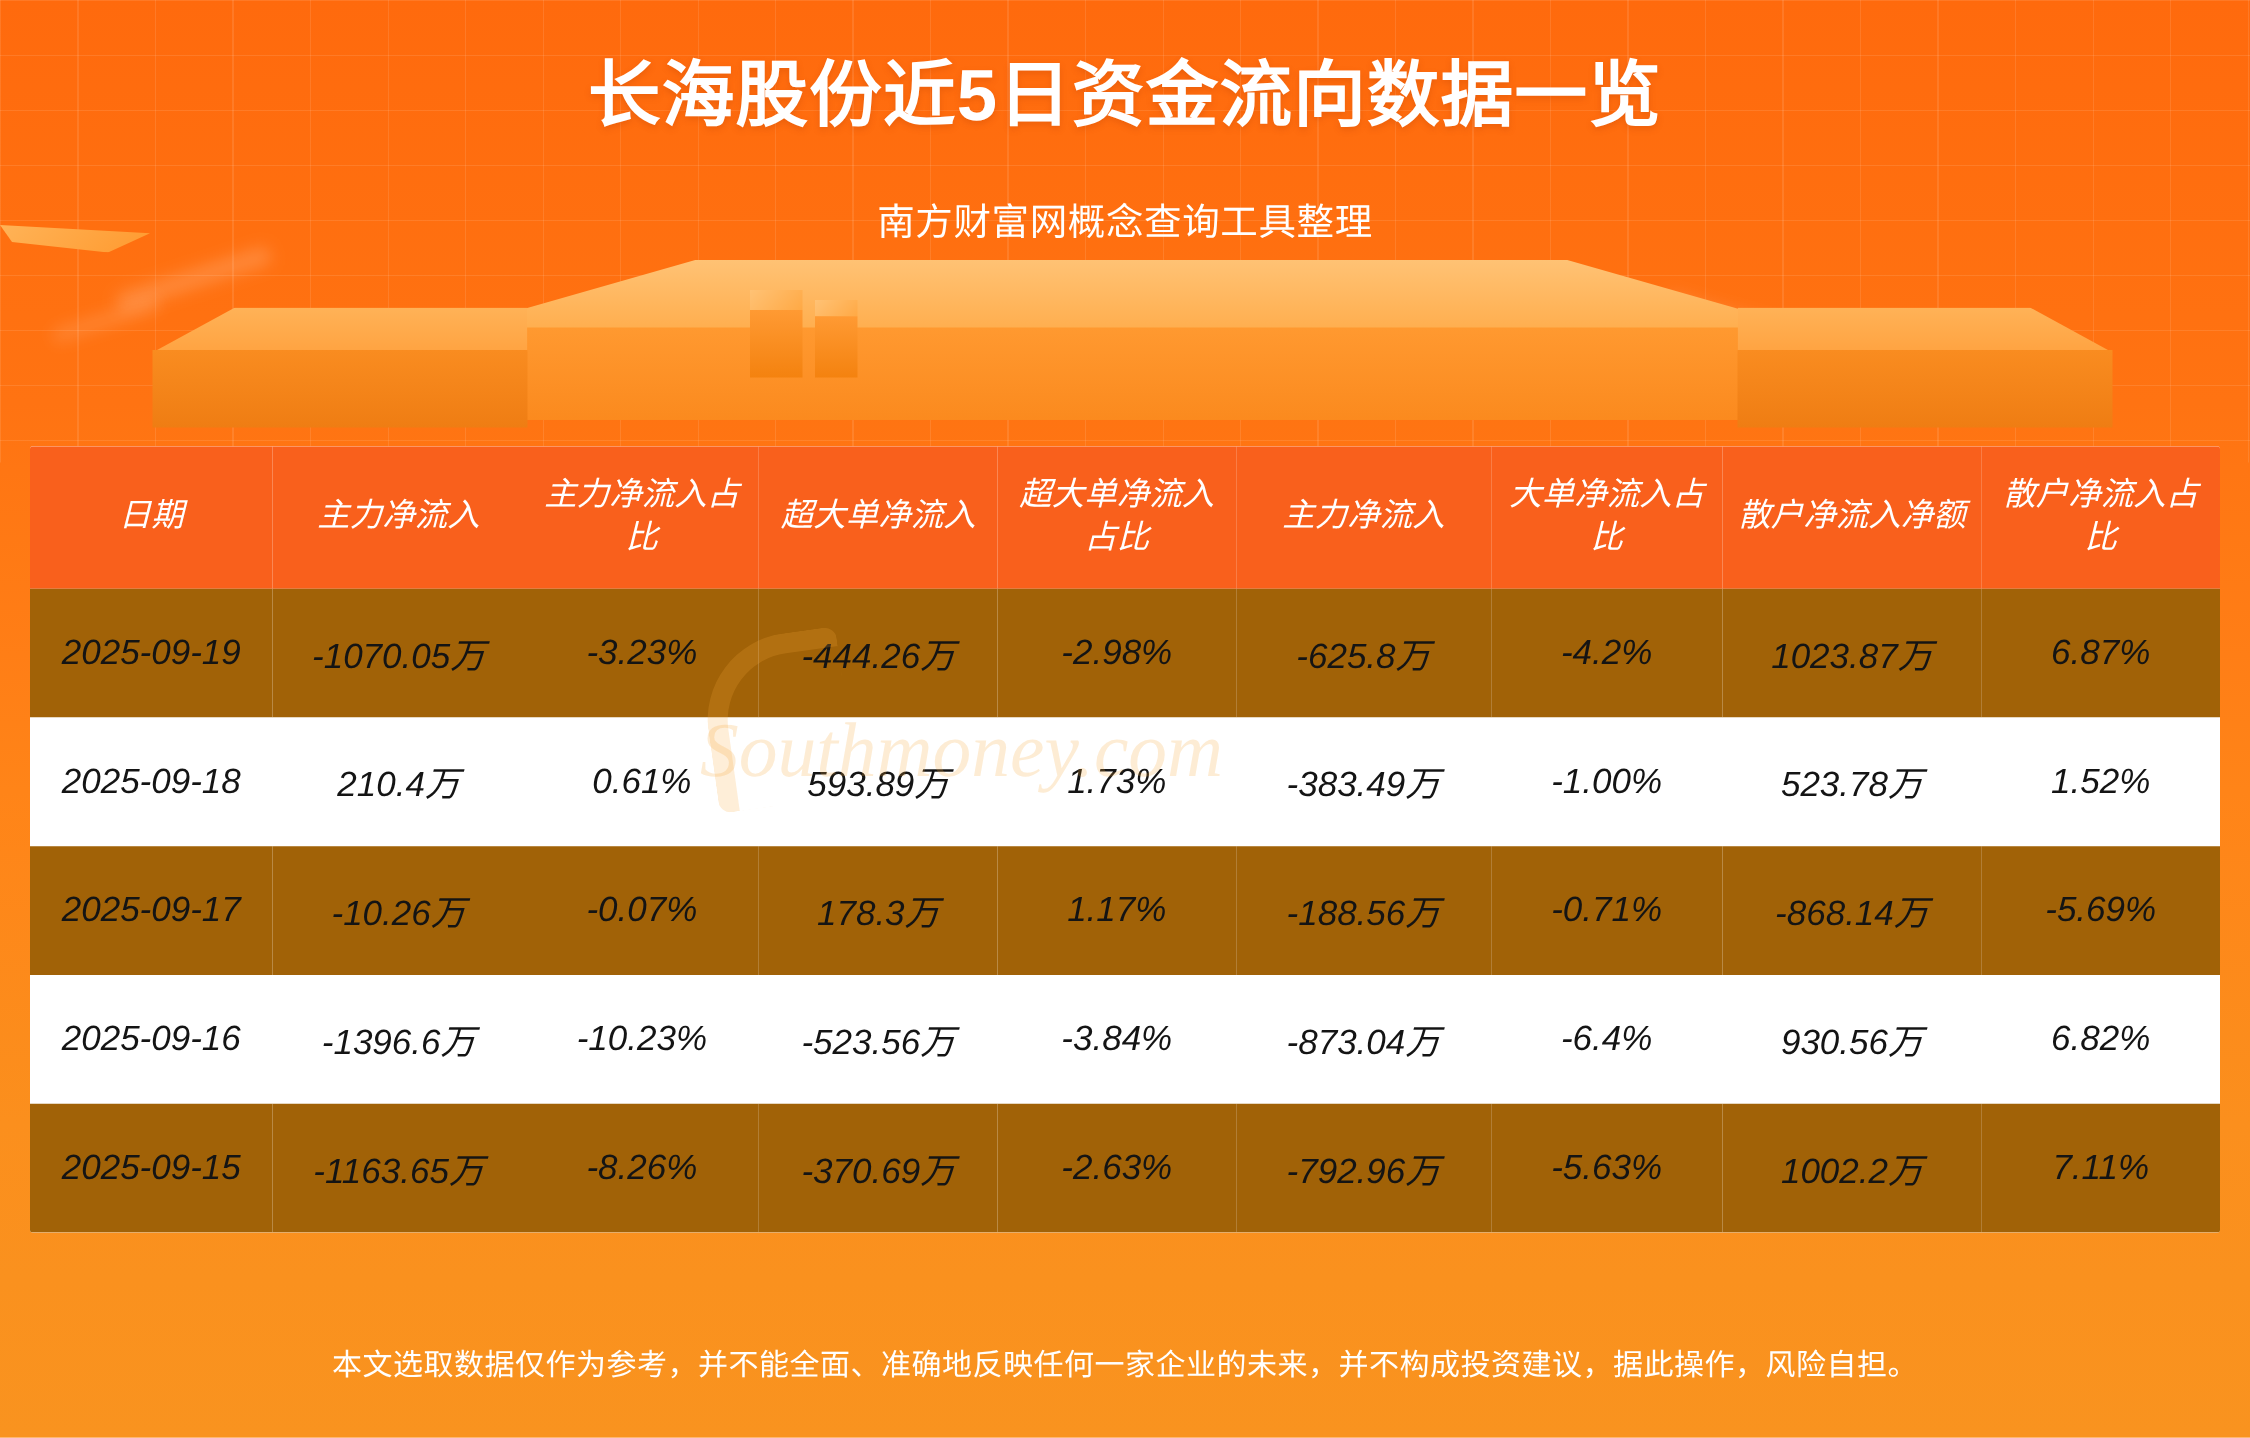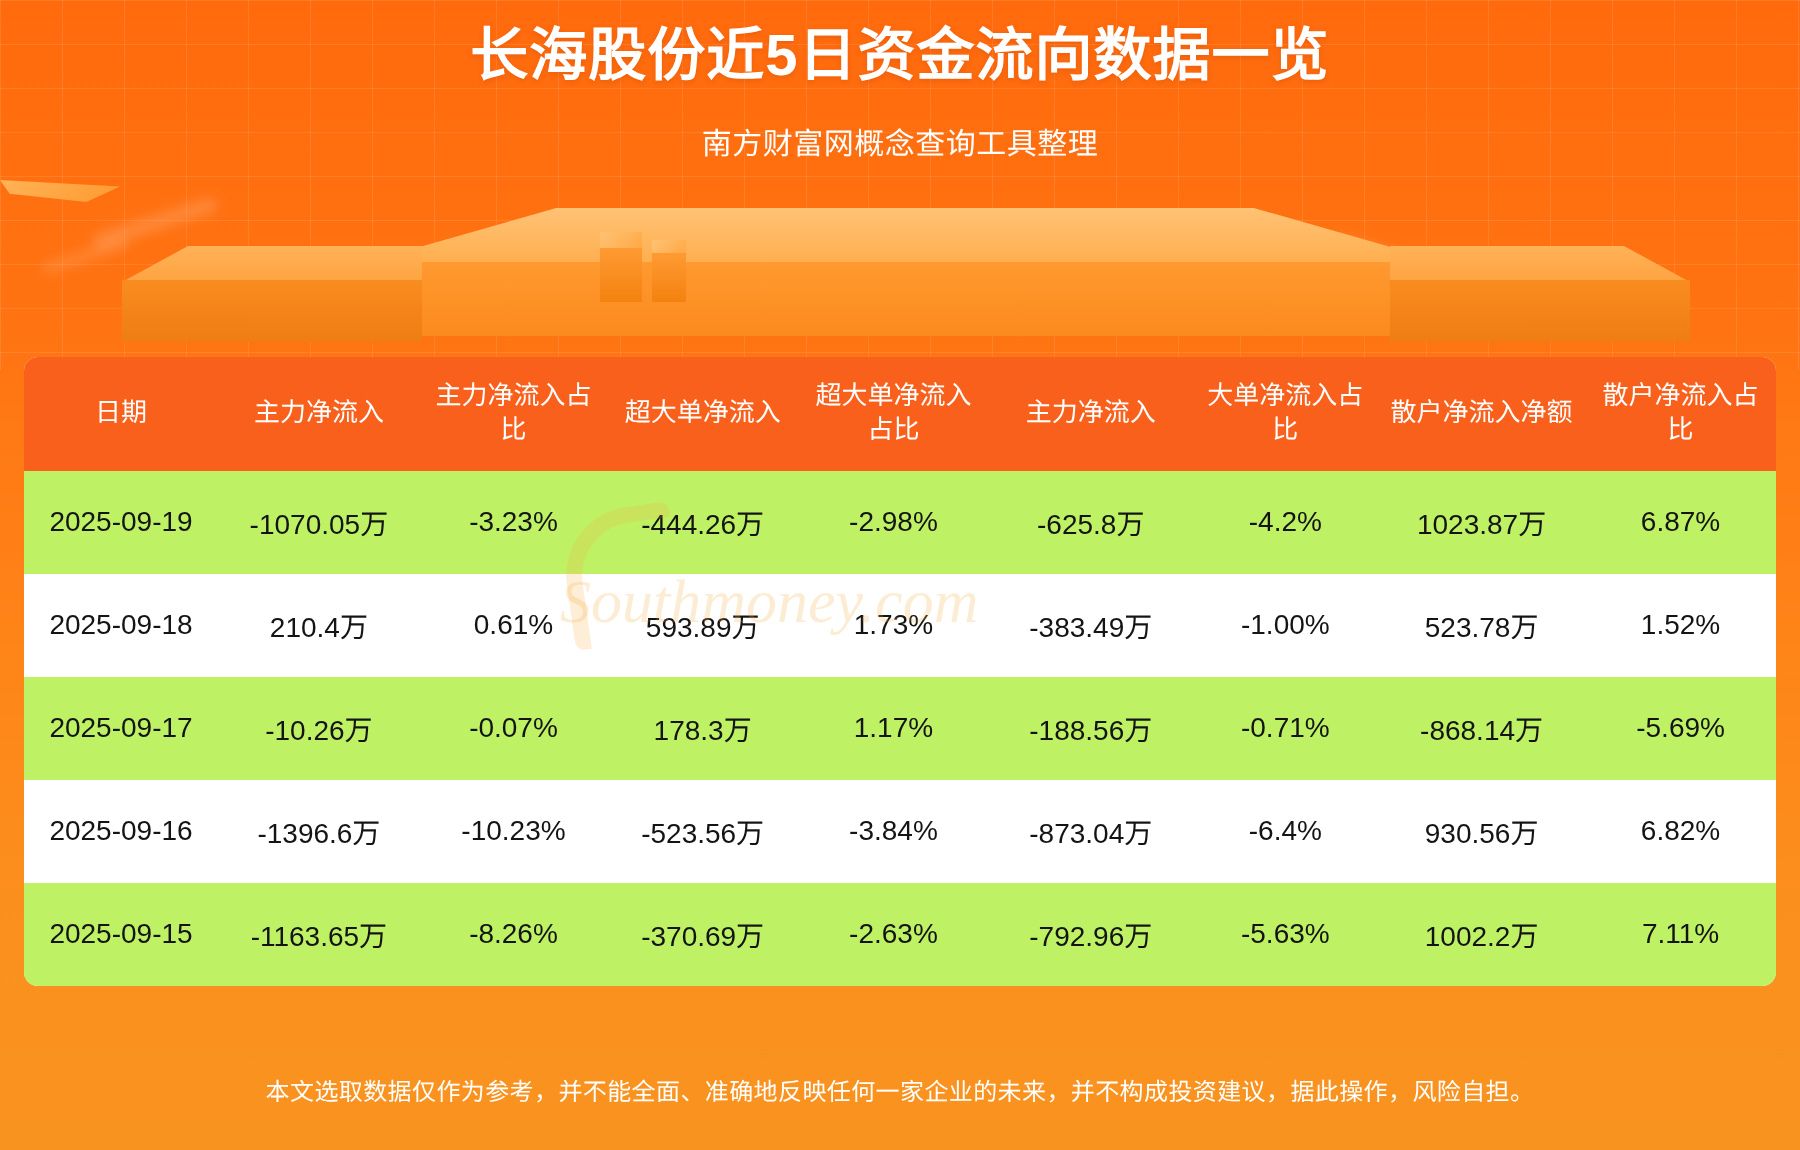--- a/index.html
+++ b/index.html
@@ -98,22 +98,22 @@
            clip-path: polygon(0 0, 100% 30%, 72% 100%, 8% 62%); }
 
   
   .hero {
     position: absolute;
     left: 0; top: 0; width: 1800px;
     text-align: center;
     z-index: 5;
   }
   .hero-title {
-    margin: 0;
-    padding-top: 20px;
+    margin: 12px;
+    padding-top: 30px;
     font-size: 58px;
     line-height: 1.22;
     font-weight: bold;
     color: #ffffff;
     letter-spacing: 1px;
     text-shadow: 0 2px 5px rgba(180, 60, 0, 0.25);
   }
   .hero-subtitle {
     margin: 0;
     padding-top: 28px;
@@ -122,24 +122,25 @@
     font-weight: normal;
     letter-spacing: .5px;
   }
 
   
   .card {
     position: absolute;
     left: 24px;
     top: 357px;
     width: 1752px;
-    border-radius: 14px;
+    border-radius: 2px;
     overflow: hidden;
     background: #ffffff;
     z-index: 6;
+    font-style: italic;
   }
 
   table.flow {
     width: 100%;
     border-collapse: collapse;
     table-layout: fixed;
   }
 
   table.flow thead th {
     background: #f9601c;
@@ -157,21 +158,21 @@
     font-size: 28px;
     color: #141414;
     text-align: center;
     vertical-align: middle;
     height: 103px;
     padding: 0 4px;
     border: none;
     white-space: nowrap;
   }
 
-  table.flow tbody tr.tint td { background: #bef264; margin-top: 29px; }
+  table.flow tbody tr.tint td { background: #a16207; margin-top: 29px; }
   table.flow tbody tr.plain td { background: #ffffff; }
 
   
   col.c-date  { width: 178px; }
   col.c-main  { width: 185px; }
   col.c-mainp { width: 172px; }
   col.c-sup   { width: 175px; }
   col.c-supp  { width: 175px; }
   col.c-big   { width: 187px; }
   col.c-bigp  { width: 170px; }

